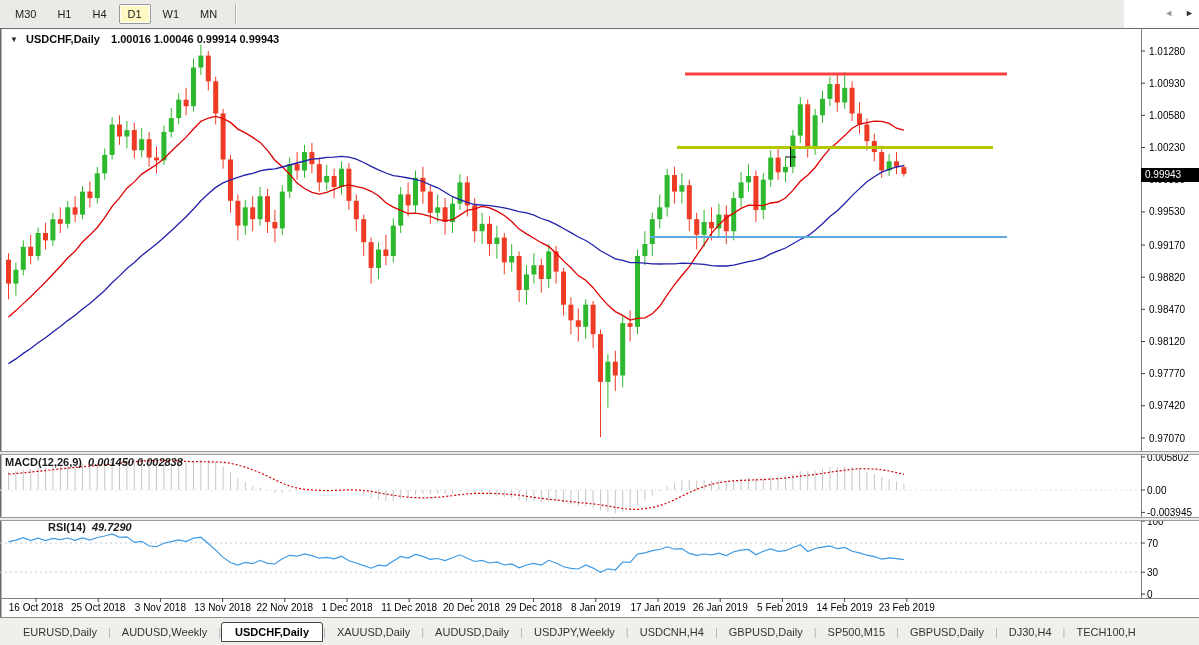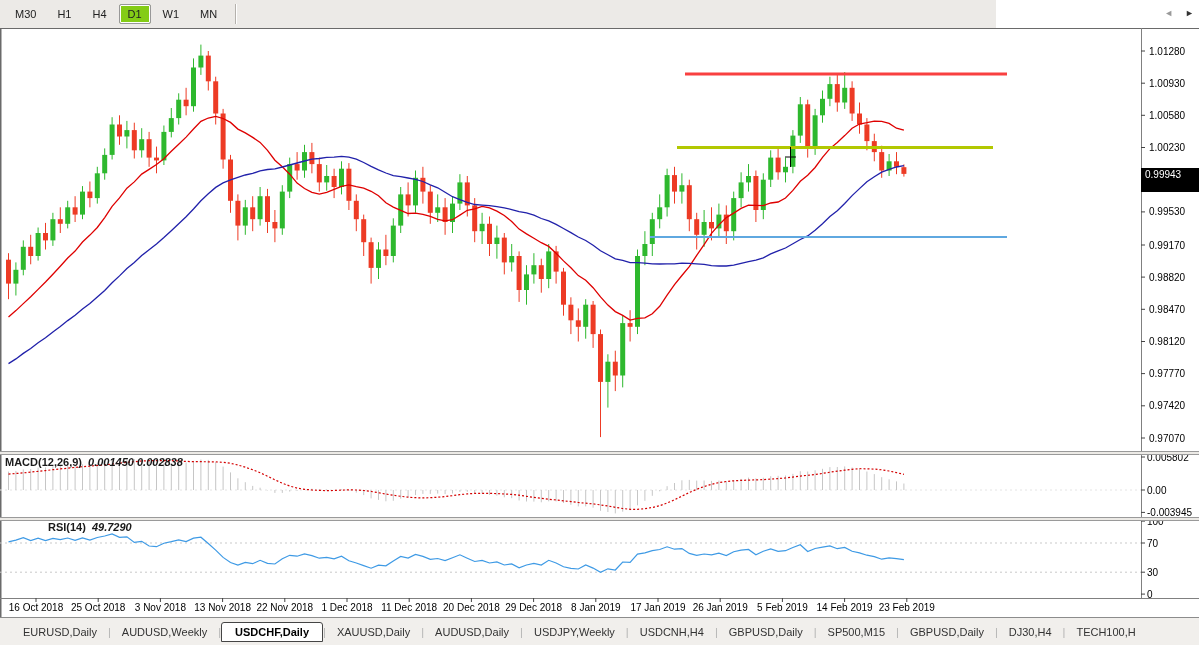--- a/index.html
+++ b/index.html
@@ -1,33 +1,33 @@
 <!DOCTYPE html>
 <html><head>
 <meta charset="utf-8">
 <style>
   html,body{margin:0;padding:0;}
   body{width:1199px;height:645px;overflow:hidden;background:#fff;font-family:"Liberation Sans",sans-serif;position:relative;}
   
-  .toolbar{position:absolute;left:0;top:0;width:996px;height:28px;background:#ECEAE7;display:flex;align-items:center;padding-left:6px;box-sizing:border-box;}
+  .toolbar{position:absolute;left:0;top:0;width:1124px;height:28px;background:#ECEAE7;display:flex;align-items:center;padding-left:6px;box-sizing:border-box;}
   .tf-btn{font-size:11px;color:#222;padding:3px 8px;margin-right:3px;border:1px solid transparent;border-radius:2px;cursor:default;}
-  .tf-btn.active{background:#84cc16;border-color:#989898;box-shadow:inset 0 0 0 1px #fff;}
+  .tf-btn.active{background:#fef9c3;border-color:#989898;box-shadow:inset 0 0 0 1px #fff;}
   .toolbar-sep{width:1px;height:20px;background:#B4B1AC;border-right:1px solid #fff;margin-left:6px;}
   
   .chart-window{position:absolute;left:0;top:28px;width:1199px;height:589px;background:#fff;}
   #chart-svg{position:absolute;left:0;top:0;}
   svg text{font-family:"Liberation Sans",sans-serif;font-size:10px;fill:#000;}
   .chart-title{position:absolute;left:10px;top:5px;font-size:11px;font-weight:700;color:#0a0a0a;z-index:5;white-space:nowrap;}
   .collapse-icon{font-size:8px;margin-right:5px;vertical-align:1px;color:#222;}
   .title-ohlc{margin-left:8px;}
   .ind-label{position:absolute;left:5px;font-size:11px;font-weight:700;color:#1a1a1a;z-index:5;white-space:nowrap;}
   #macd-label{top:428px;}
   #rsi-label{top:493px;padding-left:43px;}
   .ind-vals{font-weight:700;margin-left:6px;color:#1a1a1a;font-style:italic;}
-  .price-tag{position:absolute;left:1141px;top:140px;width:58px;height:24px;background:#000;color:#fff;font-size:10px;line-height:13px;padding-left:4px;box-sizing:border-box;z-index:6;}
+  .price-tag{position:absolute;left:1141px;top:140px;width:58px;height:14px;background:#000;color:#fff;font-size:10px;line-height:13px;padding-left:4px;box-sizing:border-box;z-index:6;}
   .splitter{position:absolute;left:0;width:1199px;height:4px;background:#ECEAE6;border-top:1px solid #9a9a9a;border-bottom:1px solid #9a9a9a;box-sizing:border-box;z-index:4;}
   #split1{top:423px;}
   #split2{top:489px;}
   
   .tab-bar{position:absolute;left:0;top:617px;width:1199px;height:28px;background:#F1EFEC;border-top:1px solid #8c8c8c;display:flex;align-items:center;padding-left:12px;box-sizing:border-box;font-size:11px;color:#333;}
   .tab{padding:3px 11px;white-space:nowrap;cursor:default;}
   .tab.active{background:#fff;border:1px solid #454545;border-radius:3px 3px 0 0;font-weight:700;color:#000;padding:3px 13px;}
   .tab-sep{color:#b3b3b3;}
   .tab-arrows{position:absolute;right:5px;top:8px;display:flex;gap:12px;font-size:9px;}
   .tab-arrow-left{color:#9a9a9a;}
@@ -499,20 +499,25 @@
       <line x1="720.2" y1="570" x2="720.2" y2="574" stroke="#444"></line>
       <text x="720.2" y="583" text-anchor="middle">26 Jan 2019</text>
       <line x1="782.4000000000001" y1="570" x2="782.4000000000001" y2="574" stroke="#444"></line>
       <text x="782.4000000000001" y="583" text-anchor="middle">5 Feb 2019</text>
       <line x1="844.6" y1="570" x2="844.6" y2="574" stroke="#444"></line>
       <text x="844.6" y="583" text-anchor="middle">14 Feb 2019</text>
       <line x1="906.8000000000001" y1="570" x2="906.8000000000001" y2="574" stroke="#444"></line>
       <text x="906.8000000000001" y="583" text-anchor="middle">23 Feb 2019</text>
     </svg>
 
+  <div class="chart-title">
+    <span class="collapse-icon">▼</span>
+    <span>USDCHF,Daily</span>
+    <span class="title-ohlc">1.00016 1.00046 0.99914 0.99943</span>
+  </div>
 
   <div class="ind-label" id="macd-label">
     <span>MACD(12,26,9)</span><span class="ind-vals">0.001450 0.002838</span>
   </div>
 
   <div class="ind-label" id="rsi-label">
     <span>RSI(14)</span><span class="ind-vals">49.7290</span>
   </div>
 
   <div class="price-tag">0.99943</div>

